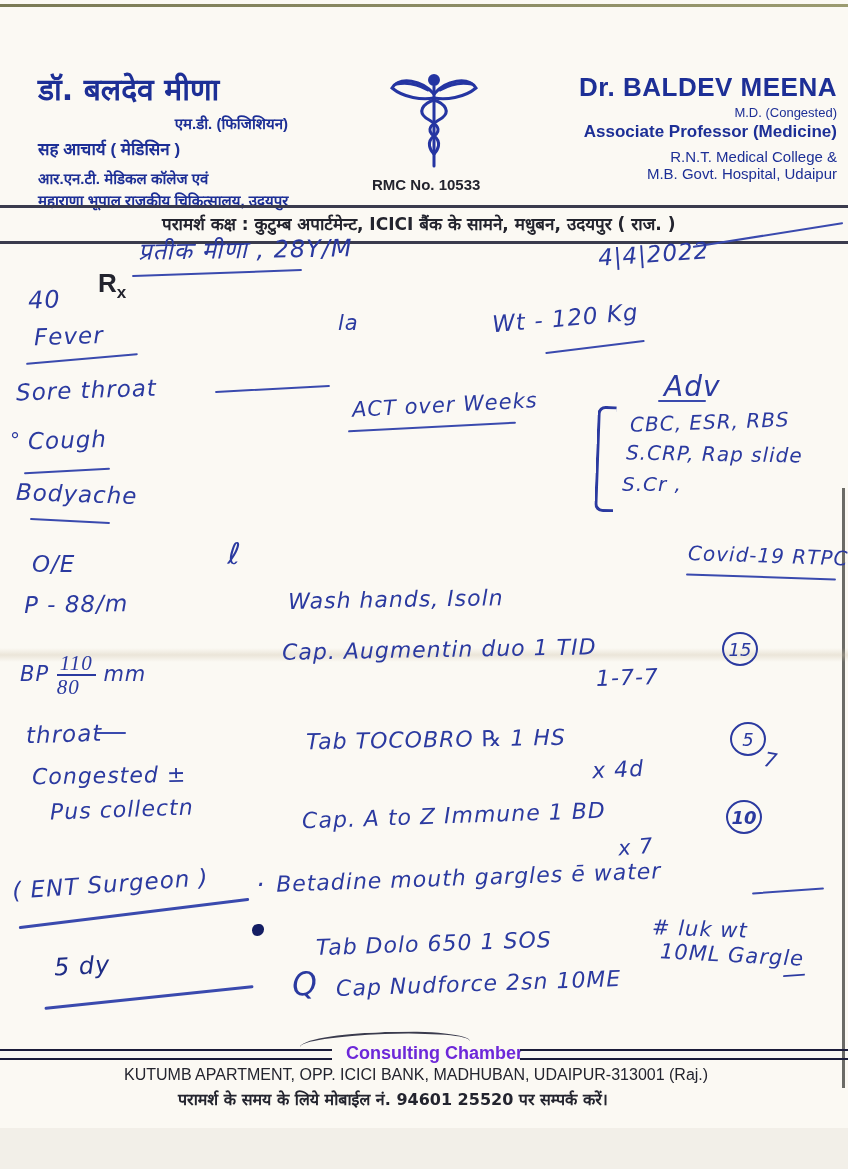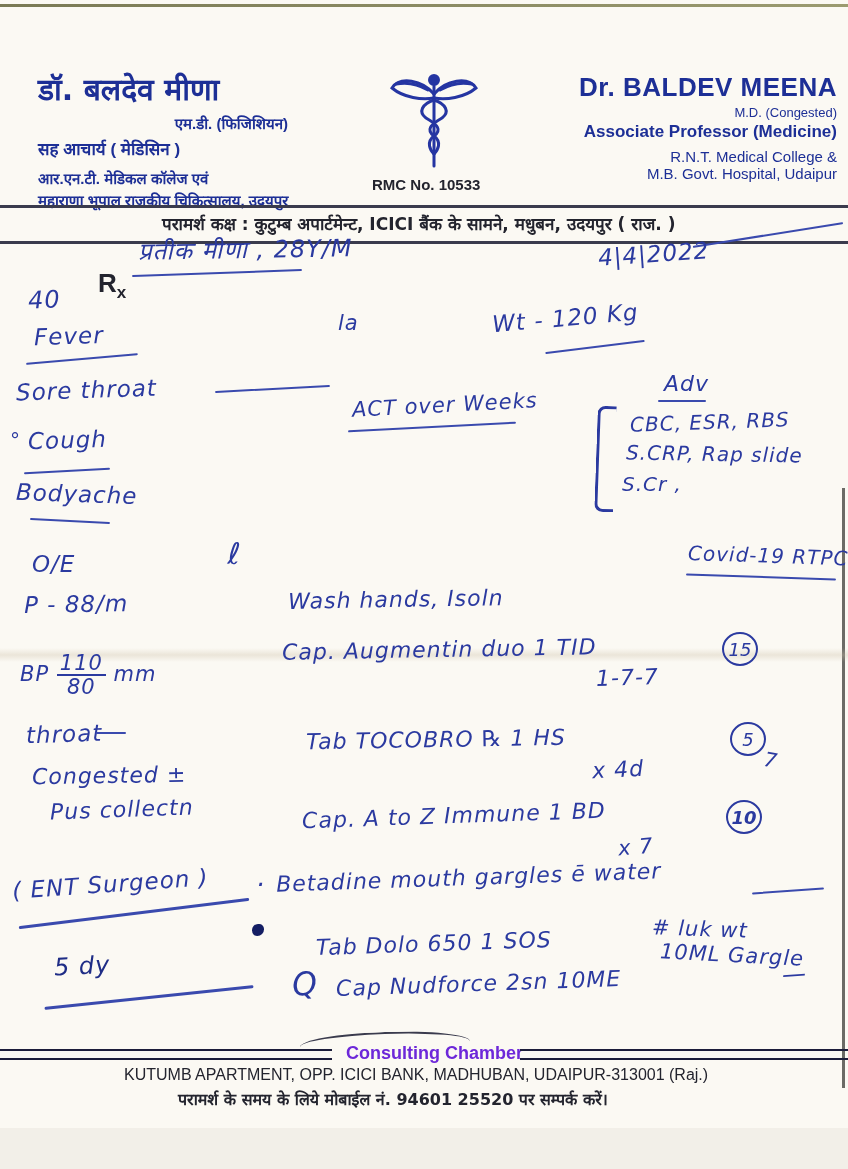--- a/index.html
+++ b/index.html
@@ -26,21 +26,21 @@
     position:absolute; border:2px solid #2b3aa0; border-radius:50%;
     width:32px; height:30px; display:flex; align-items:center; justify-content:center;
     font-family:"DejaVu Sans", sans-serif; font-style:italic; color:#2b3aa0; font-size:18px;
   }
   .bracket{
     position:absolute; width:16px; height:100px;
     border-left:3px solid #2b3aa0; border-top:3px solid #2b3aa0; border-bottom:3px solid #2b3aa0;
     border-radius:8px 0 0 8px;
   }
   .dline{position:absolute; height:7px; border-top:2px solid #1c1d3a; border-bottom:2px solid #1c1d3a;}
-  .frac{display:inline-block; text-align:center; vertical-align:middle;}
+  .frac{display:inline-block; vertical-align:middle;font-family:Liberation Serif, serif;}
   .frac .top{display:block; border-bottom:2px solid #2b3aa0; padding:0 3px;}
   .frac .bot{display:block;}
   .dotted{display:inline-block; width:200px; border-bottom:2px dotted #555; height:14px;}
   .blob{position:absolute; width:12px; height:12px; background:#141e63; border-radius:50% 40% 55% 45%;}
   .crease{position:absolute; left:0; width:848px; height:14px;
     background:linear-gradient(to bottom, rgba(205,192,168,0), rgba(205,192,168,0.35), rgba(205,192,168,0));}
 </style>
 </head>
 <body>
 
@@ -108,21 +108,21 @@
   <span class="hw" style="left:34px;top:324px;font-size:23px;transform:rotate(-2deg);">Fever</span>
   <div class="ink-line" style="left:26px;top:358px;width:112px;transform:rotate(-5deg);"></div>
 
   <span class="hw" style="left:16px;top:378px;font-size:23px;transform:rotate(-2deg);">
     <span>Sore throat</span></span>
   <div class="ink-line" style="left:215px;top:388px;width:115px;transform:rotate(-3deg);"></div>
 
   <span class="hw" style="left:352px;top:394px;font-size:21px;transform:rotate(-3deg);">ACT over Weeks</span>
   <div class="ink-line" style="left:348px;top:426px;width:168px;transform:rotate(-3deg);"></div>
 
-  <span class="hw" style="left:664px;top:372px;font-size:22px;">Adv</span>
+  <span class="hw" style="left:664px;top:372px;font-size:28px;">Adv</span>
   <div class="ink-line" style="left:658px;top:400px;width:48px;"></div>
 
   <div class="bracket" style="left:596px;top:406px;transform:rotate(2deg);"></div>
   <span class="hw" style="left:630px;top:412px;font-size:20px;transform:rotate(-2deg);">CBC, ESR, RBS</span>
   <span class="hw" style="left:626px;top:444px;font-size:20px;transform:rotate(1deg);">S.CRP, Rap slide</span>
   <span class="hw" style="left:622px;top:474px;font-size:20px;">S.Cr ,</span>
 
   <span class="hw" style="left:28px;top:428px;font-size:23px;transform:rotate(-2deg);">
     <span>Cough</span></span>
   <span class="hw" style="left:10px;top:430px;font-size:20px;">°</span>

